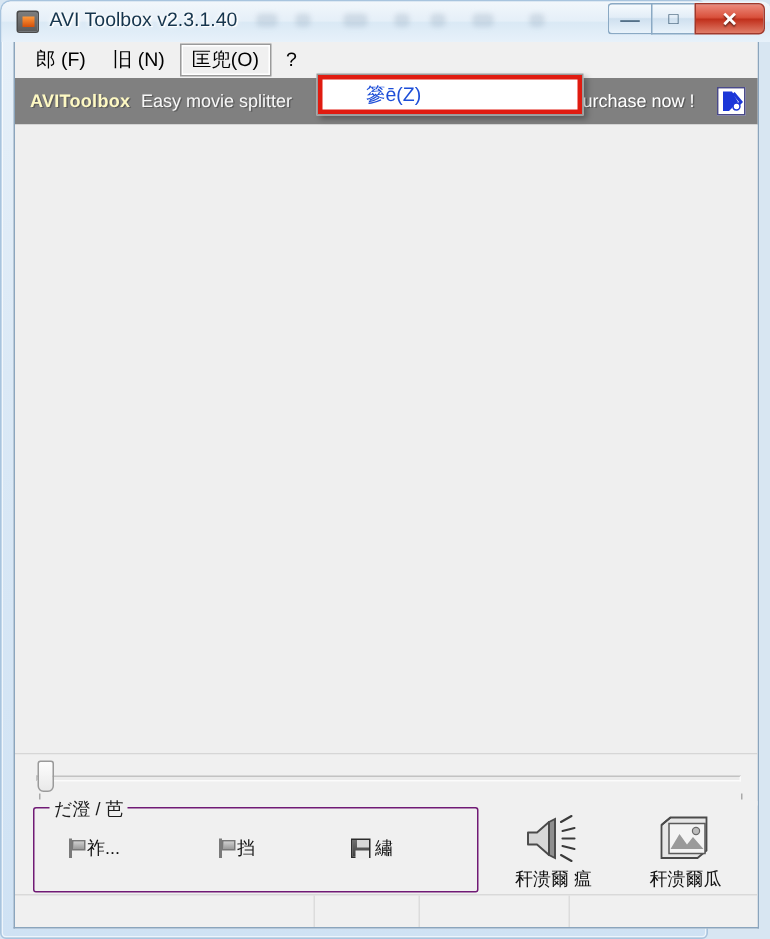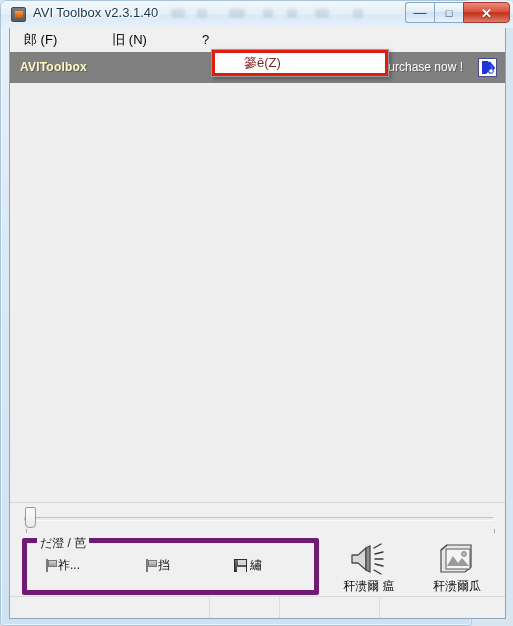--- a/index.html
+++ b/index.html
@@ -88,21 +88,21 @@
     border-top: none;
   }
 
   
   .menubar {
     position: absolute; left: 0; top: 0;
     width: 100%; height: 24px;
     background: #f0f0f0;
     display: flex; align-items: center;
     padding-left: 6px;
-    font-size: 13px; color: #000; gap: 37px;
+    font-size: 13px; color: #000;
   }
   .menu-item {
     padding: 2px 7px; margin-right: 2px;
     white-space: nowrap; line-height: 16px;
     border: 1px solid transparent;
   }
   .menu-item.active {
     background: #f0f0f0;
     border: 1px solid #9a9a9a;
     box-shadow: inset 0 0 0 1px #fff;
@@ -175,21 +175,21 @@
 
   
   .bottom {
     position: absolute; left: 0; top: 506px;
     width: 100%; height: 62px;
     background: #f0f0f0;
   }
   .groupbox {
     position: absolute; left: 12px; top: 4px;
     width: 297px; height: 57px;
-    border: 5px solid #701a75;
+    border: 1px solid #701a75;
     border-radius: 2px;
   }
   .group-label {
     position: absolute; left: 10px; top: -8px;
     background: #f0f0f0;
     padding: 0 3px;
     font-size: 12px; color: #1c1c1c;
     white-space: nowrap;
   }
   .gbtn {
@@ -257,21 +257,21 @@
     width: 178px;
     background: #f1f1f1;
     border: 1px solid #9a9a9a;
     box-shadow: 2px 2px 4px rgba(0,0,0,.30);
     z-index: 40;
     padding: 2px 0;
   }
   .dd-item {
     height: 22px; line-height: 22px;
     padding-left: 30px; padding-right: 22px;
-    font-size: 13px; color: #7f1d1d;
+    font-size: 13px; color: #1d4ed8;
     position: relative; white-space: nowrap;
   }
   .dd-item.highlight {
     background: #ffffff;
     outline: 3px solid #e01b10;
     outline-offset: -1px;
     margin: 0 2px;
   }
   .submenu-arrow {
     position: absolute; right: 10px; top: 50%;
@@ -310,25 +310,27 @@
         <span class="glyph">✕</span>
       </div>
     </div>
   </div>
 
   <div class="client">
 
     <div class="menubar">
       <div class="menu-item">郎  (F)</div>
       <div class="menu-item">旧  (N)</div>
+      <div class="menu-item active">匡兜(O)</div>
       <div class="menu-item">?</div>
     </div>
 
     <div class="banner">
       <span class="banner-brand">AVIToolbox</span>
+      <span class="banner-tag">Easy movie splitter</span>
       <span class="banner-buy">Purchase now !</span>
       <span class="banner-logo">
         <svg width="17" height="17" viewBox="0 0 17 17">
           <rect width="17" height="17" fill="#ffffff"></rect>
           <path d="M3 2 L9 2 L13 9 L7 15 L3 15 Z" fill="#1b36d8"></path>
           <path d="M10 3 L15 9 L10 14" fill="none" stroke="#1b36d8" stroke-width="2"></path>
           <circle cx="12" cy="12" r="2.3" fill="#ffffff" stroke="#1b36d8" stroke-width="1"></circle>
         </svg>
       </span>
     </div>

